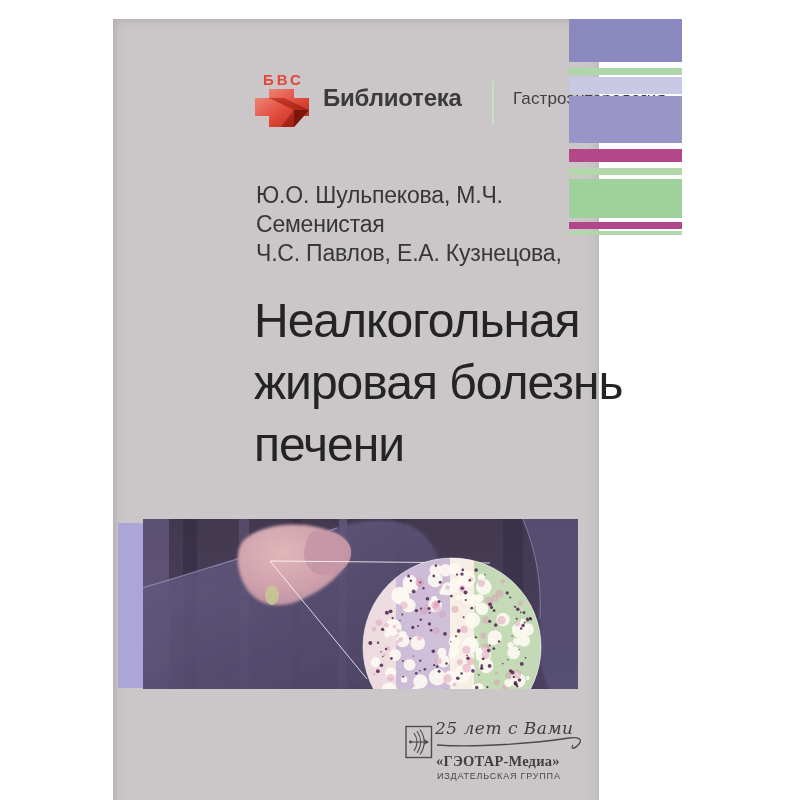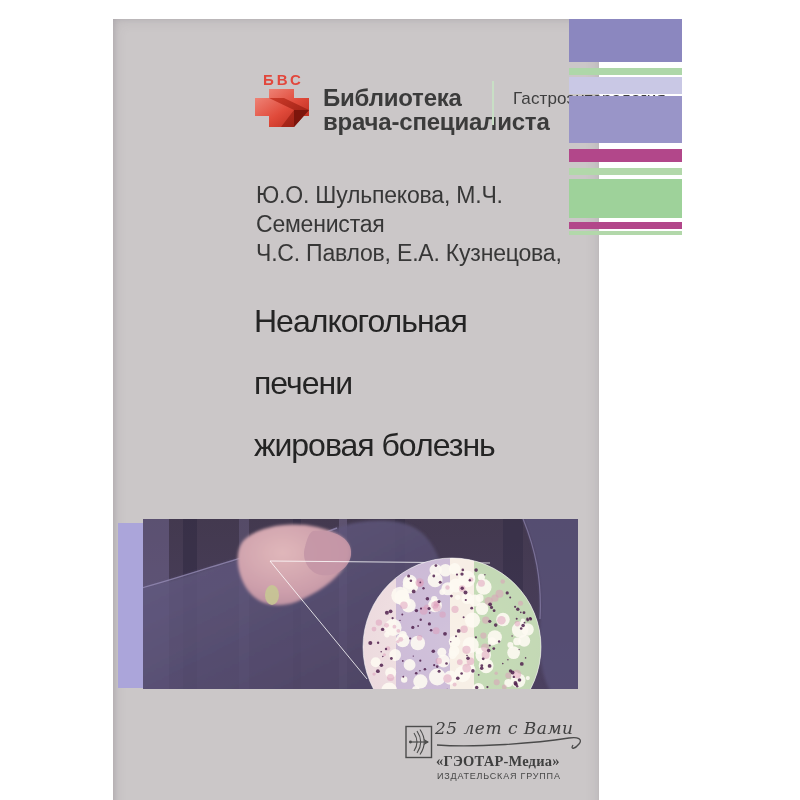--- a/index.html
+++ b/index.html
@@ -32,21 +32,21 @@
   .edge-stripes{position:absolute;left:456px;top:0;width:113px;height:230px;}
   .stripe{position:absolute;left:0;width:113px;}
   
   .authors{
     position:absolute;left:143px;top:162px;
     font-size:23px;color:#373737;line-height:29px;letter-spacing:-.2px;
   }
   
   .title{
     position:absolute;left:141px;top:271px;
-    font-size:32px;color:#242424;line-height:62px;letter-spacing:-1px;font-weight:normal;
+    font-size:48px;color:#242424;line-height:62px;letter-spacing:-1px;font-weight:normal;
   }
   .title div{white-space:nowrap;}
   
   .art-left-bar{position:absolute;left:5px;top:504px;width:25px;height:165px;}
   .art-scene{position:absolute;left:30px;top:500px;width:435px;height:170px;}
   
   .pub-icon{position:absolute;left:292px;top:706px;}
   .pub-script{
     position:absolute;left:322px;top:699px;width:150px;
     font-family:"DejaVu Serif","Liberation Serif",serif;
@@ -79,21 +79,20 @@
         <stop offset="0" stop-color="#c93524"></stop>
         <stop offset="1" stop-color="#8d1a10"></stop>
       </linearGradient>
     </defs>
     <path d="M15,1 L40,1 L40,10 L55,10 L55,28 L40,28 L40,39 L15,39 L15,28 L1,28 L1,10 L15,10 Z" fill="url(#crossGrad)"></path>
     <path d="M15,10 L40,22 L27,39 L40,39 L55,22 L30,10 Z" fill="url(#ribbonGrad)" opacity="0.9"></path>
     <path d="M40,22 L55,22 L40,39 Z" fill="#7c150c"></path>
   </svg>
   <div class="series-name">
     <div>Библиотека</div>
-    <div>врача-специалиста</div>
   </div>
   <div class="header-sep"></div>
   <div class="category-label">Гастроэнтерология</div>
 
   <div class="edge-stripes">
       <div class="stripe" style="top: 0px; height: 43px; background: rgb(139, 135, 191);"></div>
       <div class="stripe" style="top: 49px; height: 7px; background: rgb(174, 215, 169);"></div>
       <div class="stripe" style="top: 58px; height: 17px; background: rgb(201, 200, 229);"></div>
       <div class="stripe" style="top: 77px; height: 47px; background: rgb(153, 149, 200);"></div>
       <div class="stripe" style="top: 130px; height: 13px; background: rgb(178, 71, 138);"></div>
@@ -103,22 +102,22 @@
       <div class="stripe" style="top: 212px; height: 4px; background: rgb(178, 216, 170);"></div>
     </div>
 
   <div class="authors">
     <div>Ю.О. Шульпекова, М.Ч. Семенистая</div>
     <div>Ч.С. Павлов, Е.А. Кузнецова,</div>
   </div>
 
   <div class="title">
     <div>Неалкогольная</div>
+    <div>жировая болезнь</div>
     <div>печени</div>
-    <div>жировая болезнь</div>
   </div>
 
   <div class="art-left-bar" style="background: rgb(171, 165, 218);"></div>
   <svg class="art-scene" width="435" height="170" viewBox="0 0 435 170">
     <defs>
       <linearGradient id="bgGrad" x1="0" y1="0" x2="0" y2="1">
         <stop offset="0" stop-color="#43394f"></stop>
         <stop offset="1" stop-color="#4b4060"></stop>
       </linearGradient>
       <linearGradient id="torsoGrad" x1="0" y1="0" x2="1" y2="1">

